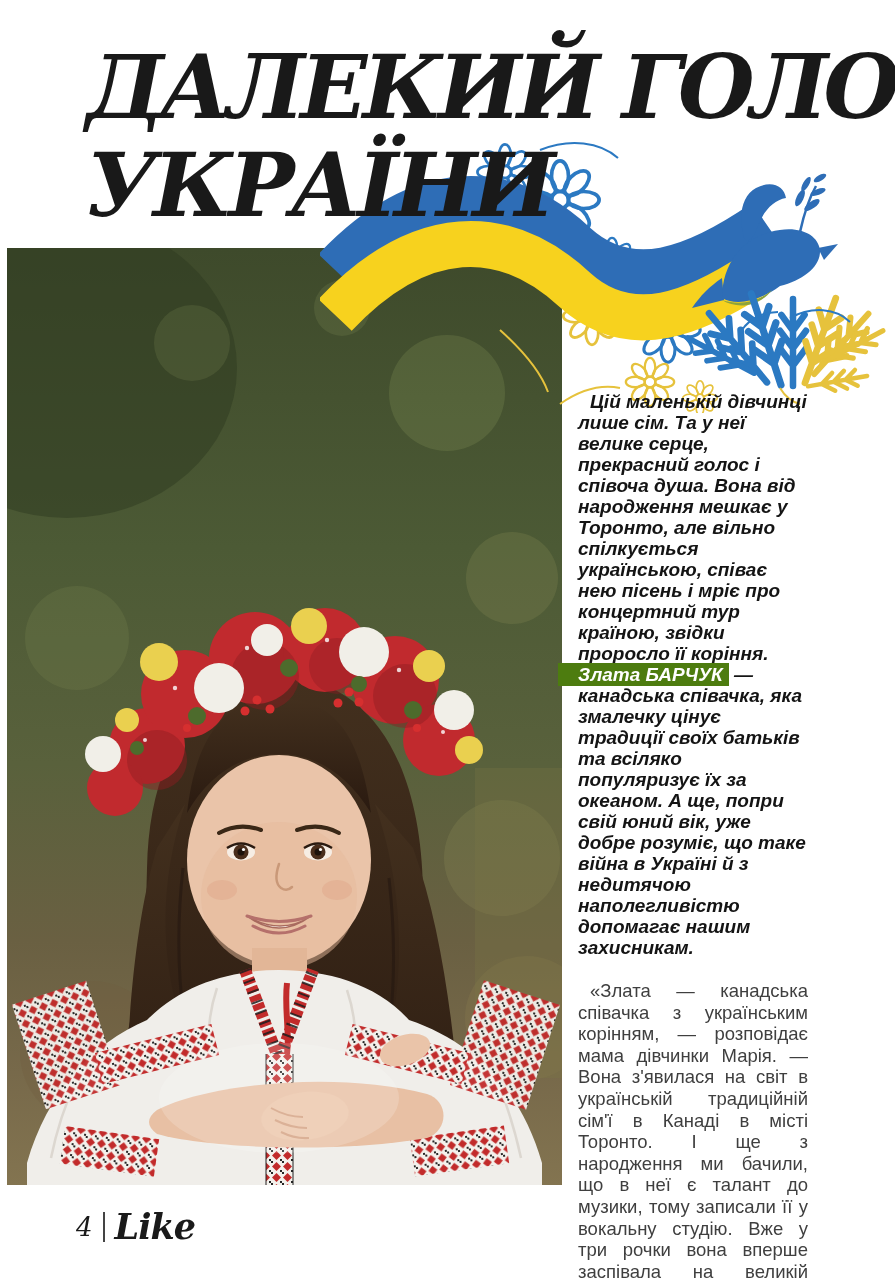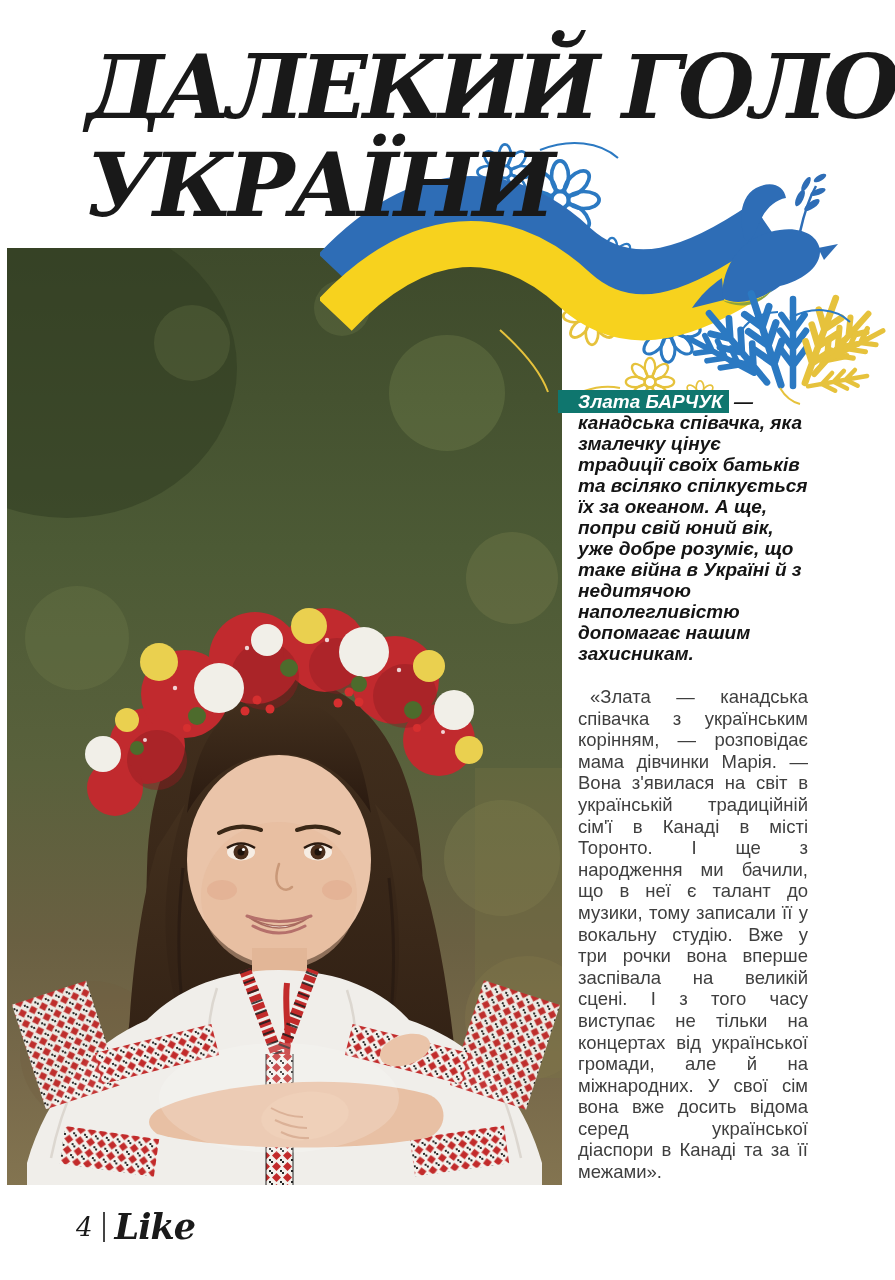--- a/index.html
+++ b/index.html
@@ -11,21 +11,21 @@
     font-style:italic;font-weight:bold;color:#191919;
     font-size:88px;line-height:98px;letter-spacing:-4.5px;white-space:nowrap;}
   
   .ornament{position:absolute;left:320px;top:138px;z-index:2;}
   
   .photo{position:absolute;left:7px;top:248px;z-index:1;display:block;}
   
   .col{position:absolute;left:578px;top:391px;width:230px;z-index:4;}
   .lead{margin:0;font-style:italic;font-weight:bold;font-size:19px;line-height:21px;color:#141414;}
   .lead.first{text-indent:12px;}
-  .hl{background:#0f766e;color:#ffffff;padding:1px 6px 1px 20px;margin-left:-20px;}
+  .hl{background:#4d7c0f;color:#ffffff;padding:1px 6px 1px 20px;margin-left:-20px;}
   .body-par{margin:22px 0 0 0;font-size:18.5px;line-height:21.6px;color:#3f3f3f;
     text-align:justify;text-indent:12px;}
   
   .footer{position:absolute;left:76px;top:1206px;z-index:4;display:flex;align-items:center;gap:10px;
     font-family:"DejaVu Serif","Liberation Serif",serif;font-style:italic;color:#1a1a1a;}
   .pnum{font-size:26px;}
   .fdiv{width:2px;height:30px;background:#444;}
   .mag{font-size:35px;font-weight:bold;letter-spacing:-1px;}
 </style>
 </head>
@@ -246,21 +246,22 @@
       <use href="#wheatp" stroke="#e6c23c" transform="translate(816,372) rotate(42) scale(1.35)"></use>
       <use href="#wheatp" stroke="#e6c23c" transform="translate(824,362) rotate(62) scale(1.15)"></use>
       <use href="#wheatp" stroke="#e6c23c" transform="translate(810,386) rotate(80) scale(1.0)"></use>
       <path d="M790,318 C812,306 836,308 850,322" stroke="#2b79c2" stroke-width="2" fill="none"></path>
       <path d="M742,330 C750,318 764,312 778,312" stroke="#2b79c2" stroke-width="2" fill="none"></path>
       <path d="M780,388 C786,398 792,402 800,404" stroke="#e6c23c" stroke-width="2" fill="none"></path>
     </g>
   </svg>
 
   <div class="col">
-    <p class="lead"><span class="hl">Злата БАРЧУК</span><span> — канадська співачка, яка змалечку цінує традиції своїх батьків та всіляко спілкується їх за океаном. А ще, попри свій юний вік, уже добре розуміє, що таке війна в Україні й з недитячою наполегливістю допомагає нашим захисникам.</span></p>
+    <p class="lead first">Цій маленькій дівчинці лише сім. Та у неї велике серце, прекрасний голос і співоча душа. Вона від народження мешкає у Торонто, але вільно спілкується українською, співає нею пісень і мріє про концертний тур країною, звідки проросло її коріння.</p>
+    <p class="lead"><span class="hl">Злата БАРЧУК</span><span> — канадська співачка, яка змалечку цінує традиції своїх батьків та всіляко популяризує їх за океаном. А ще, попри свій юний вік, уже добре розуміє, що таке війна в Україні й з недитячою наполегливістю допомагає нашим захисникам.</span></p>
     <p class="body-par">«Злата — канадська співачка з українським корінням, — розповідає мама дівчинки Марія. — Вона з'явилася на світ в українській традиційній сім'ї в Канаді в місті Торонто. І ще з народження ми бачили, що в неї є талант до музики, тому записали її у вокальну студію. Вже у три рочки вона вперше заспівала на великій сцені. І з того часу виступає не тільки на концертах від української громади, але й на міжнародних. У свої сім вона вже досить відома серед української діаспори в Канаді та за її межами».</p>
   </div>
 
   <div class="footer">
     <span class="pnum">4</span>
     <span class="fdiv"></span>
     <span class="mag">Like</span>
   </div>
 
 </div>

